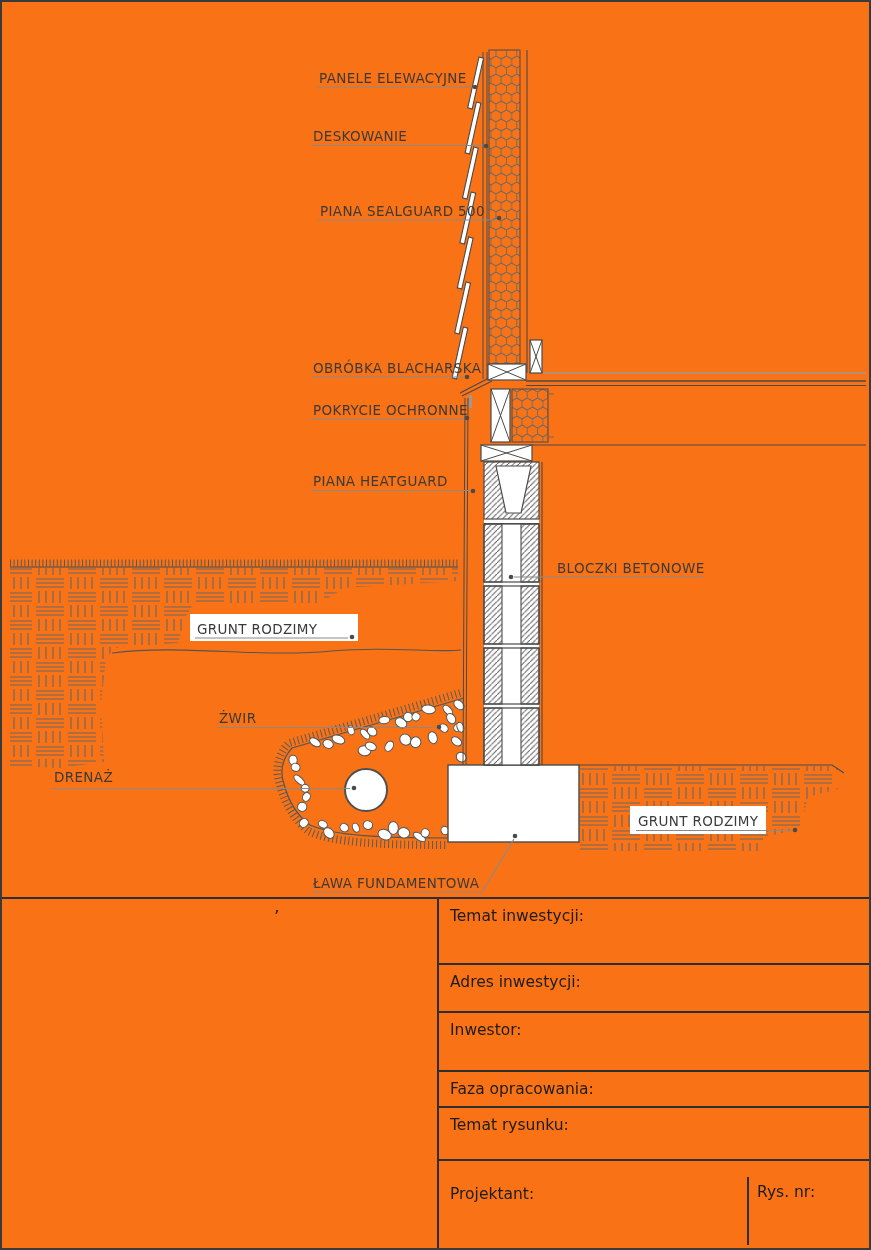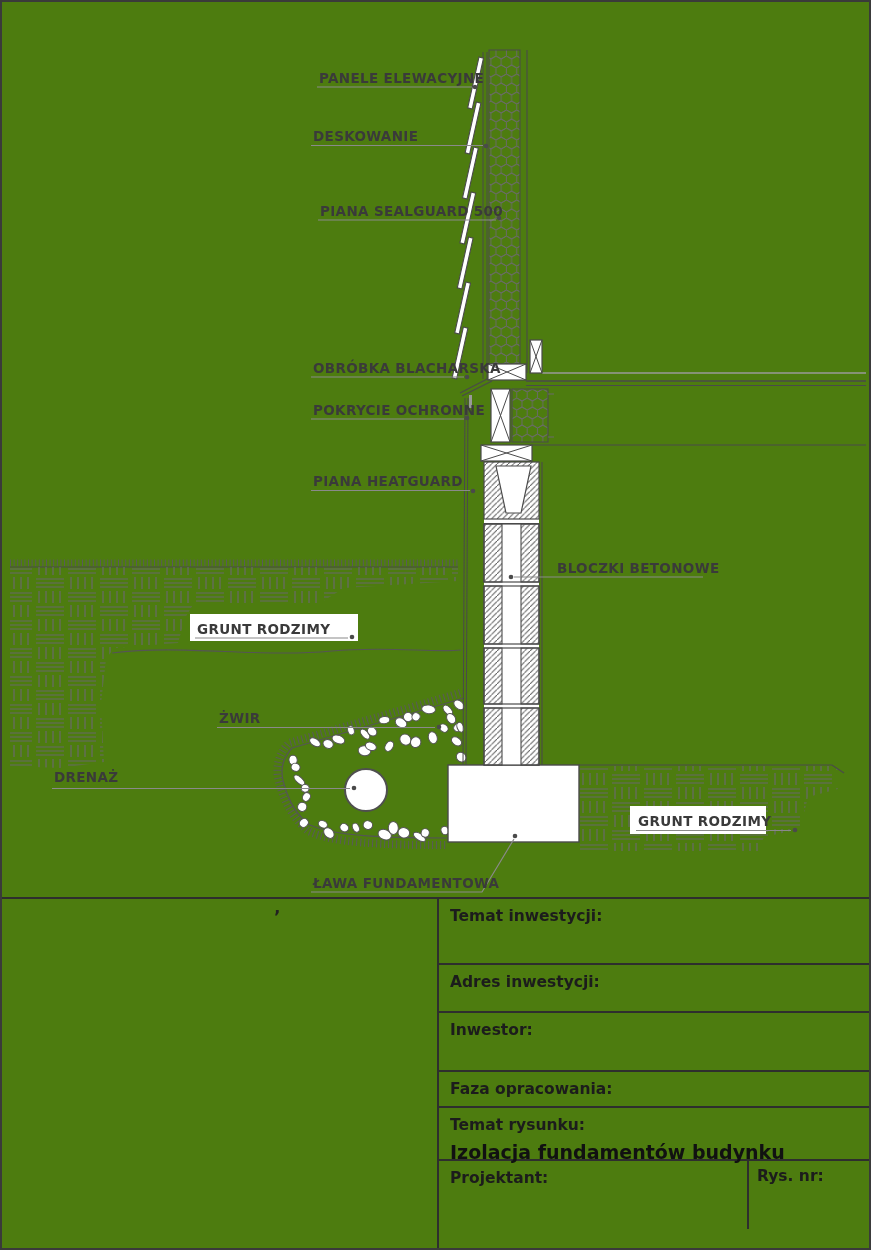--- a/index.html
+++ b/index.html
@@ -1,26 +1,26 @@
 <!DOCTYPE html>
 <html><head>
 <meta charset="utf-8">
 <style>
   html,body{margin:0;padding:0;background:#fff;}
-  .page{position:relative;width:867px;height:1246px;border:2px solid #3a3a3a;background:#4d7c0f;
-        font-family:"DejaVu Sans","Liberation Sans",sans-serif;overflow:hidden;font-weight:bold;}
+  .page{position:relative;width:867px;height:1246px;border:2px solid #3a3a3a;background:#f97316;
+        font-family:"DejaVu Sans","Liberation Sans",sans-serif;overflow:hidden;}
   .drawing-svg{position:absolute;left:0;top:0;}
   .tblock{position:absolute;left:0;top:895px;width:867px;height:351px;border-top:2px solid #2e2e2e;box-sizing:border-box;}
   .tb-left{position:absolute;left:0;top:0;width:435px;height:100%;box-sizing:border-box;}
   .tb-mark{position:absolute;left:272px;top:8px;font-size:17px;color:#222;}
   .tb-right{position:absolute;left:435px;top:0;width:432px;height:100%;border-left:2px solid #2e2e2e;box-sizing:border-box;}
   .tb-row{position:relative;box-sizing:border-box;border-bottom:2px solid #2e2e2e;padding:8px 0 0 11px;
           font-size:15.5px;color:#1c1c1c;}
   .tb-row.r1{height:66px}.tb-row.r2{height:48px}.tb-row.r3{height:59px}.tb-row.r4{height:36px}
-  .tb-row.r5{height:53px}.tb-row.r6{height:68px;border-bottom:none;display:flex;padding:0;}
+  .tb-row.r5{height:53px}.tb-row.r6{height:68px;border-bottom:none;display:flex;padding:0;margin-top:16px;}
   .tb-title{font-size:19px;color:#111;margin-top:7px;}
   .tb-cell-a{box-sizing:border-box;width:308px;padding:8px 0 0 11px;}
   .tb-cell-b{box-sizing:border-box;flex:1;border-left:2px solid #2e2e2e;padding:6px 0 18px 8px;}
   text{fill:#3a3a3a;font-size:13.5px;letter-spacing:.35px;font-family:"DejaVu Sans","Liberation Sans",sans-serif;}
 </style>
 </head>
 <body>
 
 <div class="page">
 
@@ -265,21 +265,20 @@
       <span>Adres inwestycji:</span>
     </div>
     <div class="tb-row r3">
       <span>Inwestor:</span>
     </div>
     <div class="tb-row r4">
       <span>Faza opracowania:</span>
     </div>
     <div class="tb-row r5">
       <div>Temat rysunku:</div>
-      <div class="tb-title">Izolacja fundamentów budynku</div>
     </div>
     <div class="tb-row r6">
       <div class="tb-cell-a">
         <span>Projektant:</span>
       </div>
       <div class="tb-cell-b">
         <span>Rys. nr:</span>
       </div>
     </div>
   </div>

